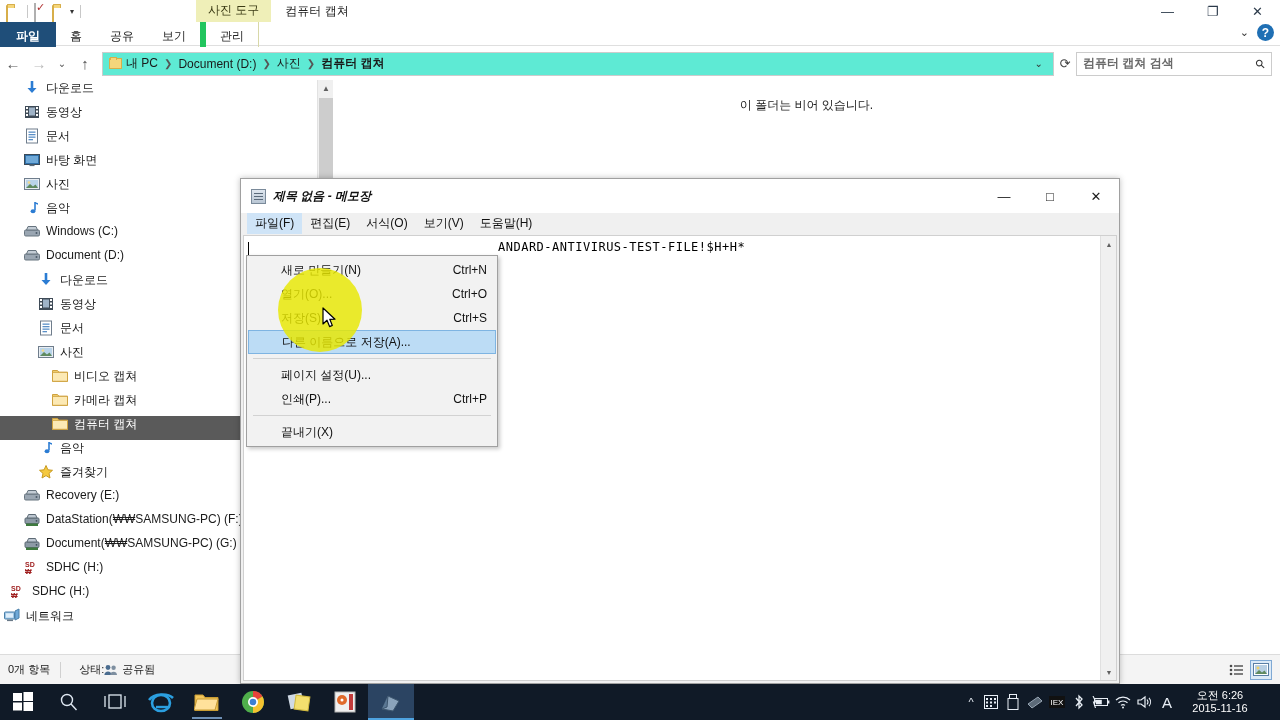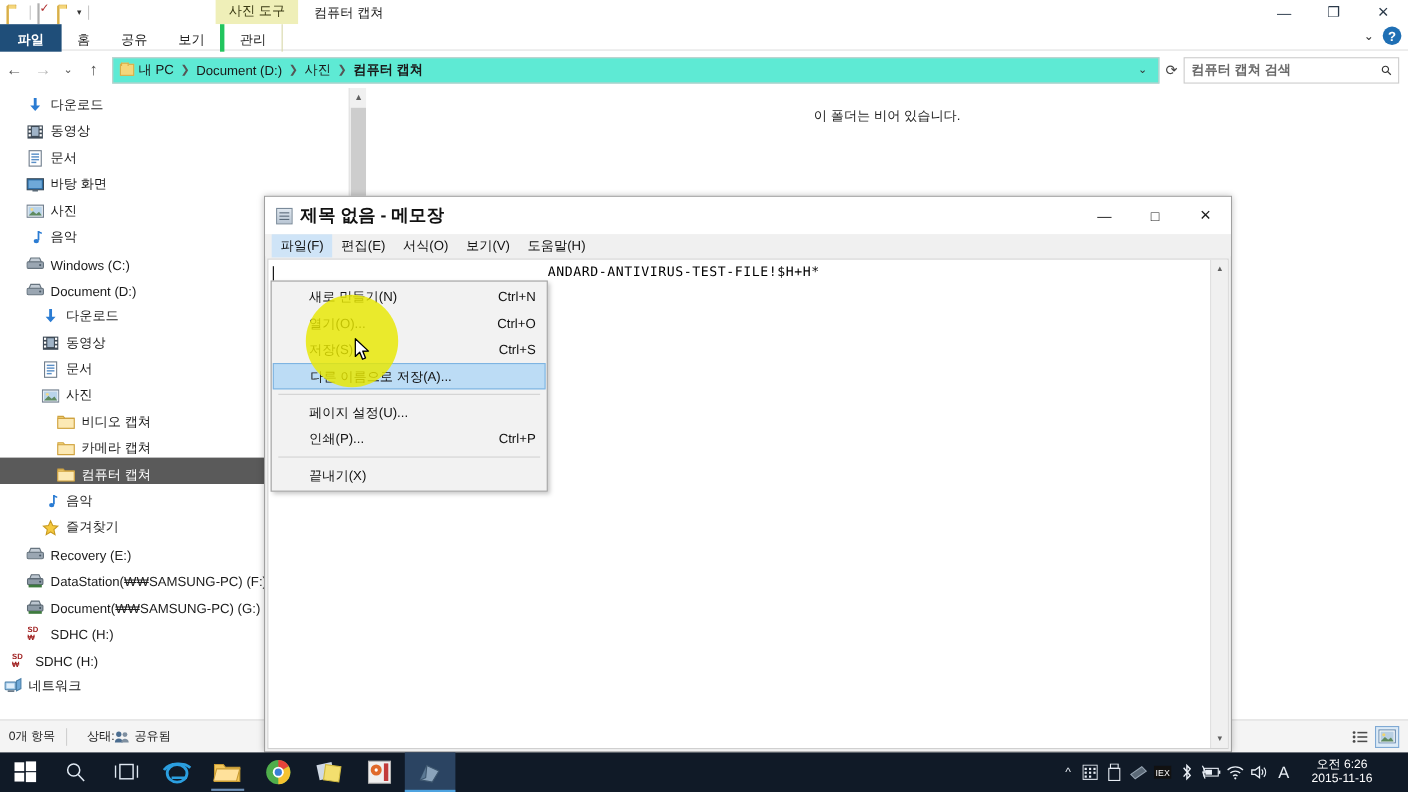--- a/index.html
+++ b/index.html
@@ -29,21 +29,21 @@
   .win-title { font-size:12px; color:#222; margin-left:14px; line-height:22px; }
 
   .wbtns { position:absolute; right:0; top:0; display:flex; }
   .wbtn { width:45px; height:22px; display:flex; align-items:center; justify-content:center; color:#2b3a4a; font-size:13px; }
 
   
   .ribbon { position:absolute; left:0; top:22px; width:1280px; height:24px; background:#ffffff; border-bottom:1px solid #dfdfdf; }
   .rtabs { display:flex; align-items:stretch; height:24px; }
   .rtab { font-size:12px; color:#222; padding:0 14px; display:flex; align-items:center; height:28px; }
   .rtab.file { background:#1f4e79; color:#fff; font-weight:bold; padding:0 16px;}
-  .rtab.ctx { border-left:4px solid #22c55e; border-right:1px solid #d8d8a8; }
+  .rtab.ctx { border-left:6px solid #22c55e; border-right:1px solid #d8d8a8; }
   .ribbon-right { position:absolute; right:6px; top:2px; display:flex; align-items:center; gap:8px;}
   .chev-dn { font-size:11px; color:#333; }
   .help-btn { width:17px; height:17px; border-radius:50%; background:#1f6fb4; color:#fff; font-size:12px; font-weight:bold; display:flex; align-items:center; justify-content:center; }
 
   
   .addrrow { position:absolute; left:0; top:47px; width:1280px; height:33px; background:#ffffff; display:flex; align-items:center; }
   .navbtn { width:26px; height:26px; display:flex; align-items:center; justify-content:center; color:#555; font-size:15px; }
   .navbtn.dim { color:#b9b9b9; }
   .navbtn.small { font-size:10px; width:20px; }
   .addrbox { flex:1; height:24px; border:1px solid #cccccc; background:#5eead4; display:flex; align-items:center; padding:0 4px; margin-left:4px; }
@@ -54,21 +54,21 @@
   .crumbsep { font-size:10px; color:#555; margin:0 6px; }
   .addr-chev { margin-left:auto; font-size:10px; color:#333; padding:0 6px; }
   .refresh { width:22px; height:24px; display:flex; align-items:center; justify-content:center; color:#444; font-size:13px; }
   .searchbox { width:196px; height:24px; border:1px solid #cccccc; display:flex; align-items:center; padding:0 6px; margin-right:8px;font-weight:bold; }
   .search-ph { font-size:12px; color:#6a6a6a; flex:1; }
   .mag { font-size:12px; color:#333; transform:rotate(-45deg); display:inline-block;}
 
   
   .ebody { position:absolute; left:0; top:80px; width:1280px; height:574px; background:#fff; display:flex; }
   .sidebar { width:333px; height:574px; background:#fff; position:relative; overflow:hidden; }
-  .sb-item { height:24px; display:flex; align-items:flex-end; font-size:12px; color:#1a1a1a; padding-right:4px; white-space:nowrap; }
+  .sb-item { height:24px; display:flex; align-items:flex-start; font-size:12px; color:#1a1a1a; padding-right:4px; white-space:nowrap; }
   .sb-item.sel { background:#5a5a5a; color:#fff; }
   .sb-ic { width:16px; height:16px; margin-right:6px; flex:none; position:relative; }
   .sb-label { overflow:hidden; }
 
   
   .sb-scroll { position:absolute; right:0; top:0; width:16px; height:574px; background:#f0f0f0; border-left:1px solid #e2e2e2;}
   .sb-arrow { width:16px; height:17px; display:flex; align-items:center; justify-content:center; font-size:8px; color:#606060; background:#f0f0f0;}
   .sb-thumb { position:absolute; left:1px; top:18px; width:14px; height:140px; background:#cdcdcd; }
 
   .content { flex:1; position:relative; background:#fff; }
@@ -81,21 +81,21 @@
   .share-ic { width:14px; height:12px; display:inline-block; vertical-align:-2px; position:relative; }
   .viewtoggles { margin-left:auto; display:flex; gap:2px; margin-right:8px; }
   .vbtn { width:22px; height:20px; display:flex; align-items:center; justify-content:center; }
   .vbtn.active { border:1px solid #7fa9d4; background:#dceaf7; }
 
   
   .notepad { position:absolute; left:240px; top:178px; width:880px; height:506px; background:#f0f0f0; border:1px solid #a0a0a0; box-shadow:0 0 6px rgba(0,0,0,0.25); }
   .np-title { height:34px; display:flex; align-items:center; background:#ffffff; }
   .np-ic { width:15px; height:15px; margin:0 7px 0 10px; background:linear-gradient(#dfe7ef,#b9c6d4); border:1px solid #7a8a9a; position:relative; }
   .np-ic:after { content:""; position:absolute; left:2px; top:3px; width:9px; height:1px; background:#5a6a7a; box-shadow:0 3px 0 #5a6a7a, 0 6px 0 #5a6a7a; }
-  .np-name { font-size:16px; color:#111; font-weight:bold; }
+  .np-name { font-size:12px; color:#111; font-weight:bold;font-style:italic; }
   .np-wbtns { margin-left:auto; display:flex; }
   .np-wbtn { width:46px; height:34px; display:flex; align-items:center; justify-content:center; font-size:13px; color:#1a1a1a; }
   .np-menubar { height:20px; background:#f0f0f0; display:flex; align-items:center; padding-left:6px; position:relative; }
   .np-menu { font-size:12px; color:#111; padding:2px 8px; }
   .np-menu.open { background:#cfe4f7; }
   .np-textarea { position:absolute; left:2px; top:56px; right:2px; bottom:2px; background:#fff; border:1px solid #d0d0d0; overflow:hidden; }
   .np-text { font-family:"DejaVu Sans Mono","Liberation Mono",monospace; font-size:12px; color:#000; padding:4px 0 0 4px; white-space:pre; letter-spacing:0.5px;}
   .np-vscroll { position:absolute; right:0; top:0; width:16px; bottom:0; background:#f0f0f0; border-left:1px solid #e0e0e0;}
   .np-varrow { width:16px; height:16px; display:flex; align-items:center; justify-content:center; font-size:7px; color:#606060;}
   .np-varrow.bot { position:absolute; bottom:0; }

